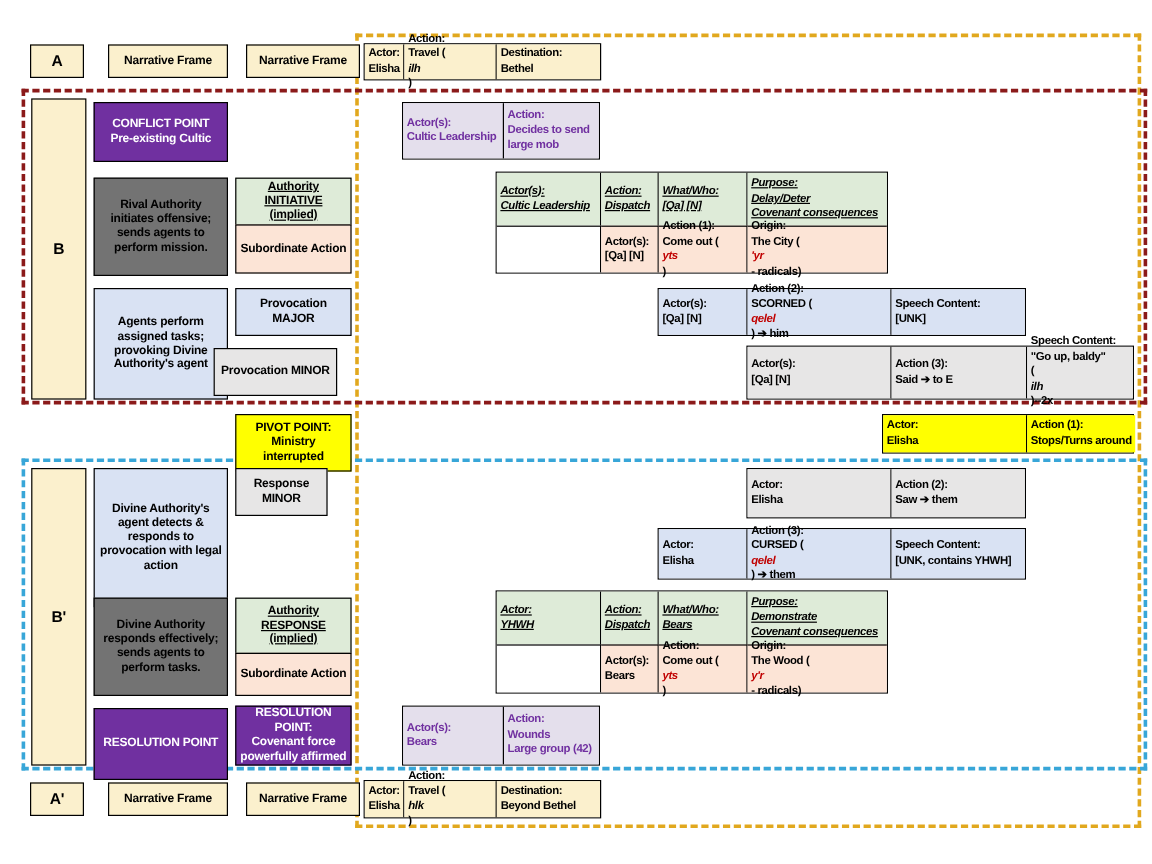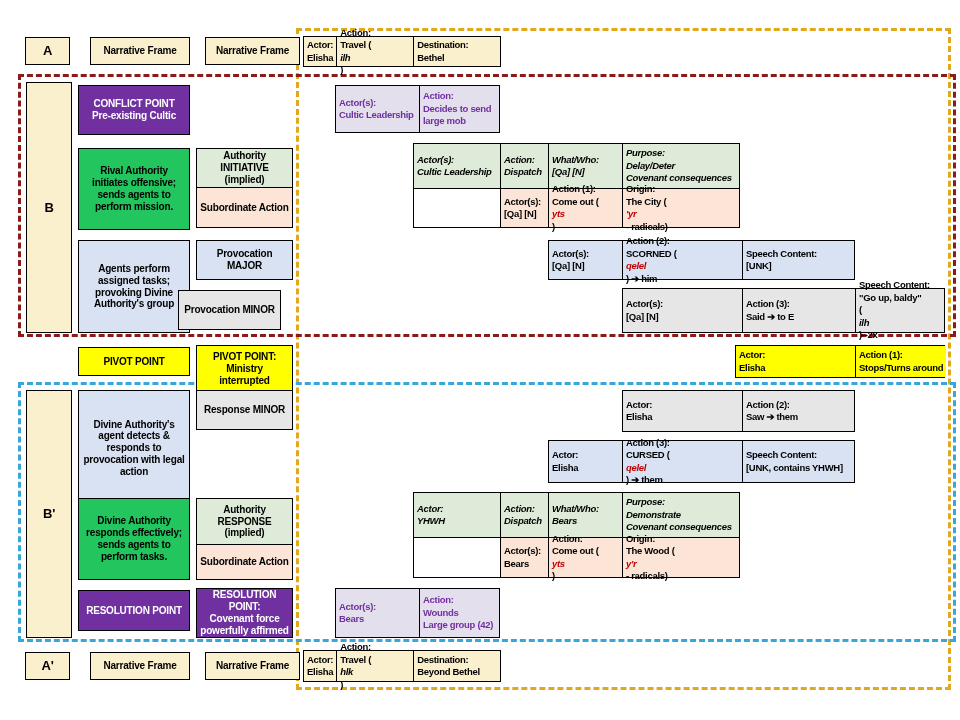--- a/index.html
+++ b/index.html
@@ -17,22 +17,22 @@
        display:flex;flex-direction:column;background:#fff;}
   .trow{display:flex;flex:1;min-height:0;}
   .tcell{box-sizing:border-box;border-right:1.2px solid #000;padding:1px 3px;
          font-weight:700;font-size:9.5px;letter-spacing:-0.3px;line-height:12.5px;
          display:flex;flex-direction:column;justify-content:center;
          white-space:nowrap;overflow:visible;}
   .tcell:last-child{border-right:none;}
   .trow:not(:first-child) .tcell{border-top:1.2px solid #000;}
   .bg-cream{background:#FBF0CD;}
   .bg-purple{background:#7030A0;color:#fff;}
-  .bg-orange{background:#22c55e;}
-  .bg-green{background:#DEEBD8;}
+  .bg-orange{background:#737373;}
+  .bg-green{background:#DEEBD8;text-decoration:underline;}
   .bg-pink{background:#FCE4D6;}
   .bg-blue{background:#D9E2F3;}
   .bg-gray{background:#E7E6E6;}
   .bg-lav{background:#E4DFEC;color:#7030A0;}
   .bg-yellow{background:#FFFF00;}
   .bg-white{background:#ffffff;}
   .it{font-style:italic;}
   i.hl{color:#C00000;font-style:italic;}
 </style>
 </head>
@@ -77,52 +77,51 @@
       <div class="tcell bg-green it" style="flex:1">Purpose:<br>Delay/Deter<br>Covenant consequences</div>
     </div>
     <div class="trow">
       <div class="tcell bg-white" style="flex:0 0 87px"></div>
       <div class="tcell bg-pink" style="flex:0 0 48px">Actor(s):<br>[Qa] [N]</div>
       <div class="tcell bg-pink" style="flex:0 0 74px">Action (1):<br>Come out (<i class="hl">yts</i> )</div>
       <div class="tcell bg-pink" style="flex:1">Origin:<br>The City (<i class="hl">'yr</i> - radicals)</div>
     </div>
   </div>
 
-  <div class="box bg-blue" style="left:78px;top:240px;width:112px;height:93px">Agents perform assigned tasks; provoking Divine Authority's group</div>
+  <div class="box bg-blue" style="left:78px;top:240px;width:112px;height:93px">Agents perform assigned tasks; provoking Divine Authority's agent</div>
   <div class="box bg-blue" style="left:196px;top:240px;width:97px;height:40px">Provocation MAJOR</div>
   <div class="box bg-gray" style="left:178px;top:290px;width:103px;height:40px">Provocation MINOR</div>
 
   <div class="tbl" style="left:548px;top:240px;width:307px;height:40px">
     <div class="trow">
       <div class="tcell bg-blue" style="flex:0 0 74px">Actor(s):<br>[Qa] [N]</div>
       <div class="tcell bg-blue" style="flex:0 0 120px">Action (2):<br>SCORNED (<i class="hl">qelel</i> ) ➔ him</div>
       <div class="tcell bg-blue" style="flex:1">Speech Content:<br>[UNK]</div>
     </div>
   </div>
 
   <div class="tbl" style="left:622px;top:288px;width:323px;height:45px">
     <div class="trow">
       <div class="tcell bg-gray" style="flex:0 0 120px">Actor(s):<br>[Qa] [N]</div>
       <div class="tcell bg-gray" style="flex:0 0 113px">Action (3):<br>Said ➔ to E</div>
       <div class="tcell bg-gray" style="flex:1">Speech Content:<br>"Go up, baldy"<br>(<i>ilh</i> )--2x</div>
     </div>
   </div>
 
-  <div class="box bg-yellow" style="left:78px;top:347px;width:112px;height:29px">PIVOT POINT</div>
   <div class="box bg-yellow" style="left:196px;top:345px;width:97px;height:48px">PIVOT POINT:<br>Ministry interrupted</div>
   <div class="tbl" style="left:735px;top:345px;width:210px;height:33px">
     <div class="trow">
       <div class="tcell bg-yellow" style="flex:0 0 120px">Actor:<br>Elisha</div>
       <div class="tcell bg-yellow" style="flex:1">Action (1):<br>Stops/Turns around</div>
     </div>
   </div>
 
   <div class="box bg-cream label" style="left:26px;top:390px;width:46px;height:248px">B'</div>
   <div class="box bg-blue" style="left:78px;top:390px;width:112px;height:116px">Divine Authority's agent detects &amp; responds to provocation with legal action</div>
-  <div class="box bg-gray" style="left:196px;top:390px;width:97px;height:40px">Response MINOR</div>
+  <div class="box bg-gray" style="left:196px;top:390px;width:77px;height:40px">Response MINOR</div>
 
   <div class="tbl" style="left:622px;top:390px;width:233px;height:42px">
     <div class="trow">
       <div class="tcell bg-gray" style="flex:0 0 120px">Actor:<br>Elisha</div>
       <div class="tcell bg-gray" style="flex:1">Action (2):<br>Saw ➔ them</div>
     </div>
   </div>
 
   <div class="tbl" style="left:548px;top:440px;width:307px;height:43px">
     <div class="trow">
@@ -144,21 +143,21 @@
       <div class="tcell bg-green it" style="flex:1">Purpose:<br>Demonstrate<br>Covenant consequences</div>
     </div>
     <div class="trow">
       <div class="tcell bg-white" style="flex:0 0 87px"></div>
       <div class="tcell bg-pink" style="flex:0 0 48px">Actor(s):<br>Bears</div>
       <div class="tcell bg-pink" style="flex:0 0 74px">Action:<br>Come out (<i class="hl">yts</i> )</div>
       <div class="tcell bg-pink" style="flex:1">Origin:<br>The Wood (<i class="hl">y'r</i> - radicals)</div>
     </div>
   </div>
 
-  <div class="box bg-purple" style="left:78px;top:590px;width:112px;height:41px">RESOLUTION POINT</div>
+  <div class="box bg-purple" style="left:78px;top:590px;width:112px;height:60px">RESOLUTION POINT</div>
   <div class="box bg-purple" style="left:196px;top:588px;width:97px;height:50px">RESOLUTION POINT:<br>Covenant force<br>powerfully affirmed</div>
 
   <div class="tbl" style="left:335px;top:588px;width:165px;height:50px">
     <div class="trow">
       <div class="tcell bg-lav" style="flex:0 0 84px">Actor(s):<br>Bears</div>
       <div class="tcell bg-lav" style="flex:1">Action:<br>Wounds<br>Large group (42)</div>
     </div>
   </div>
 
   <div class="box bg-cream label" style="left:25px;top:652px;width:45px;height:28px">A'</div>

